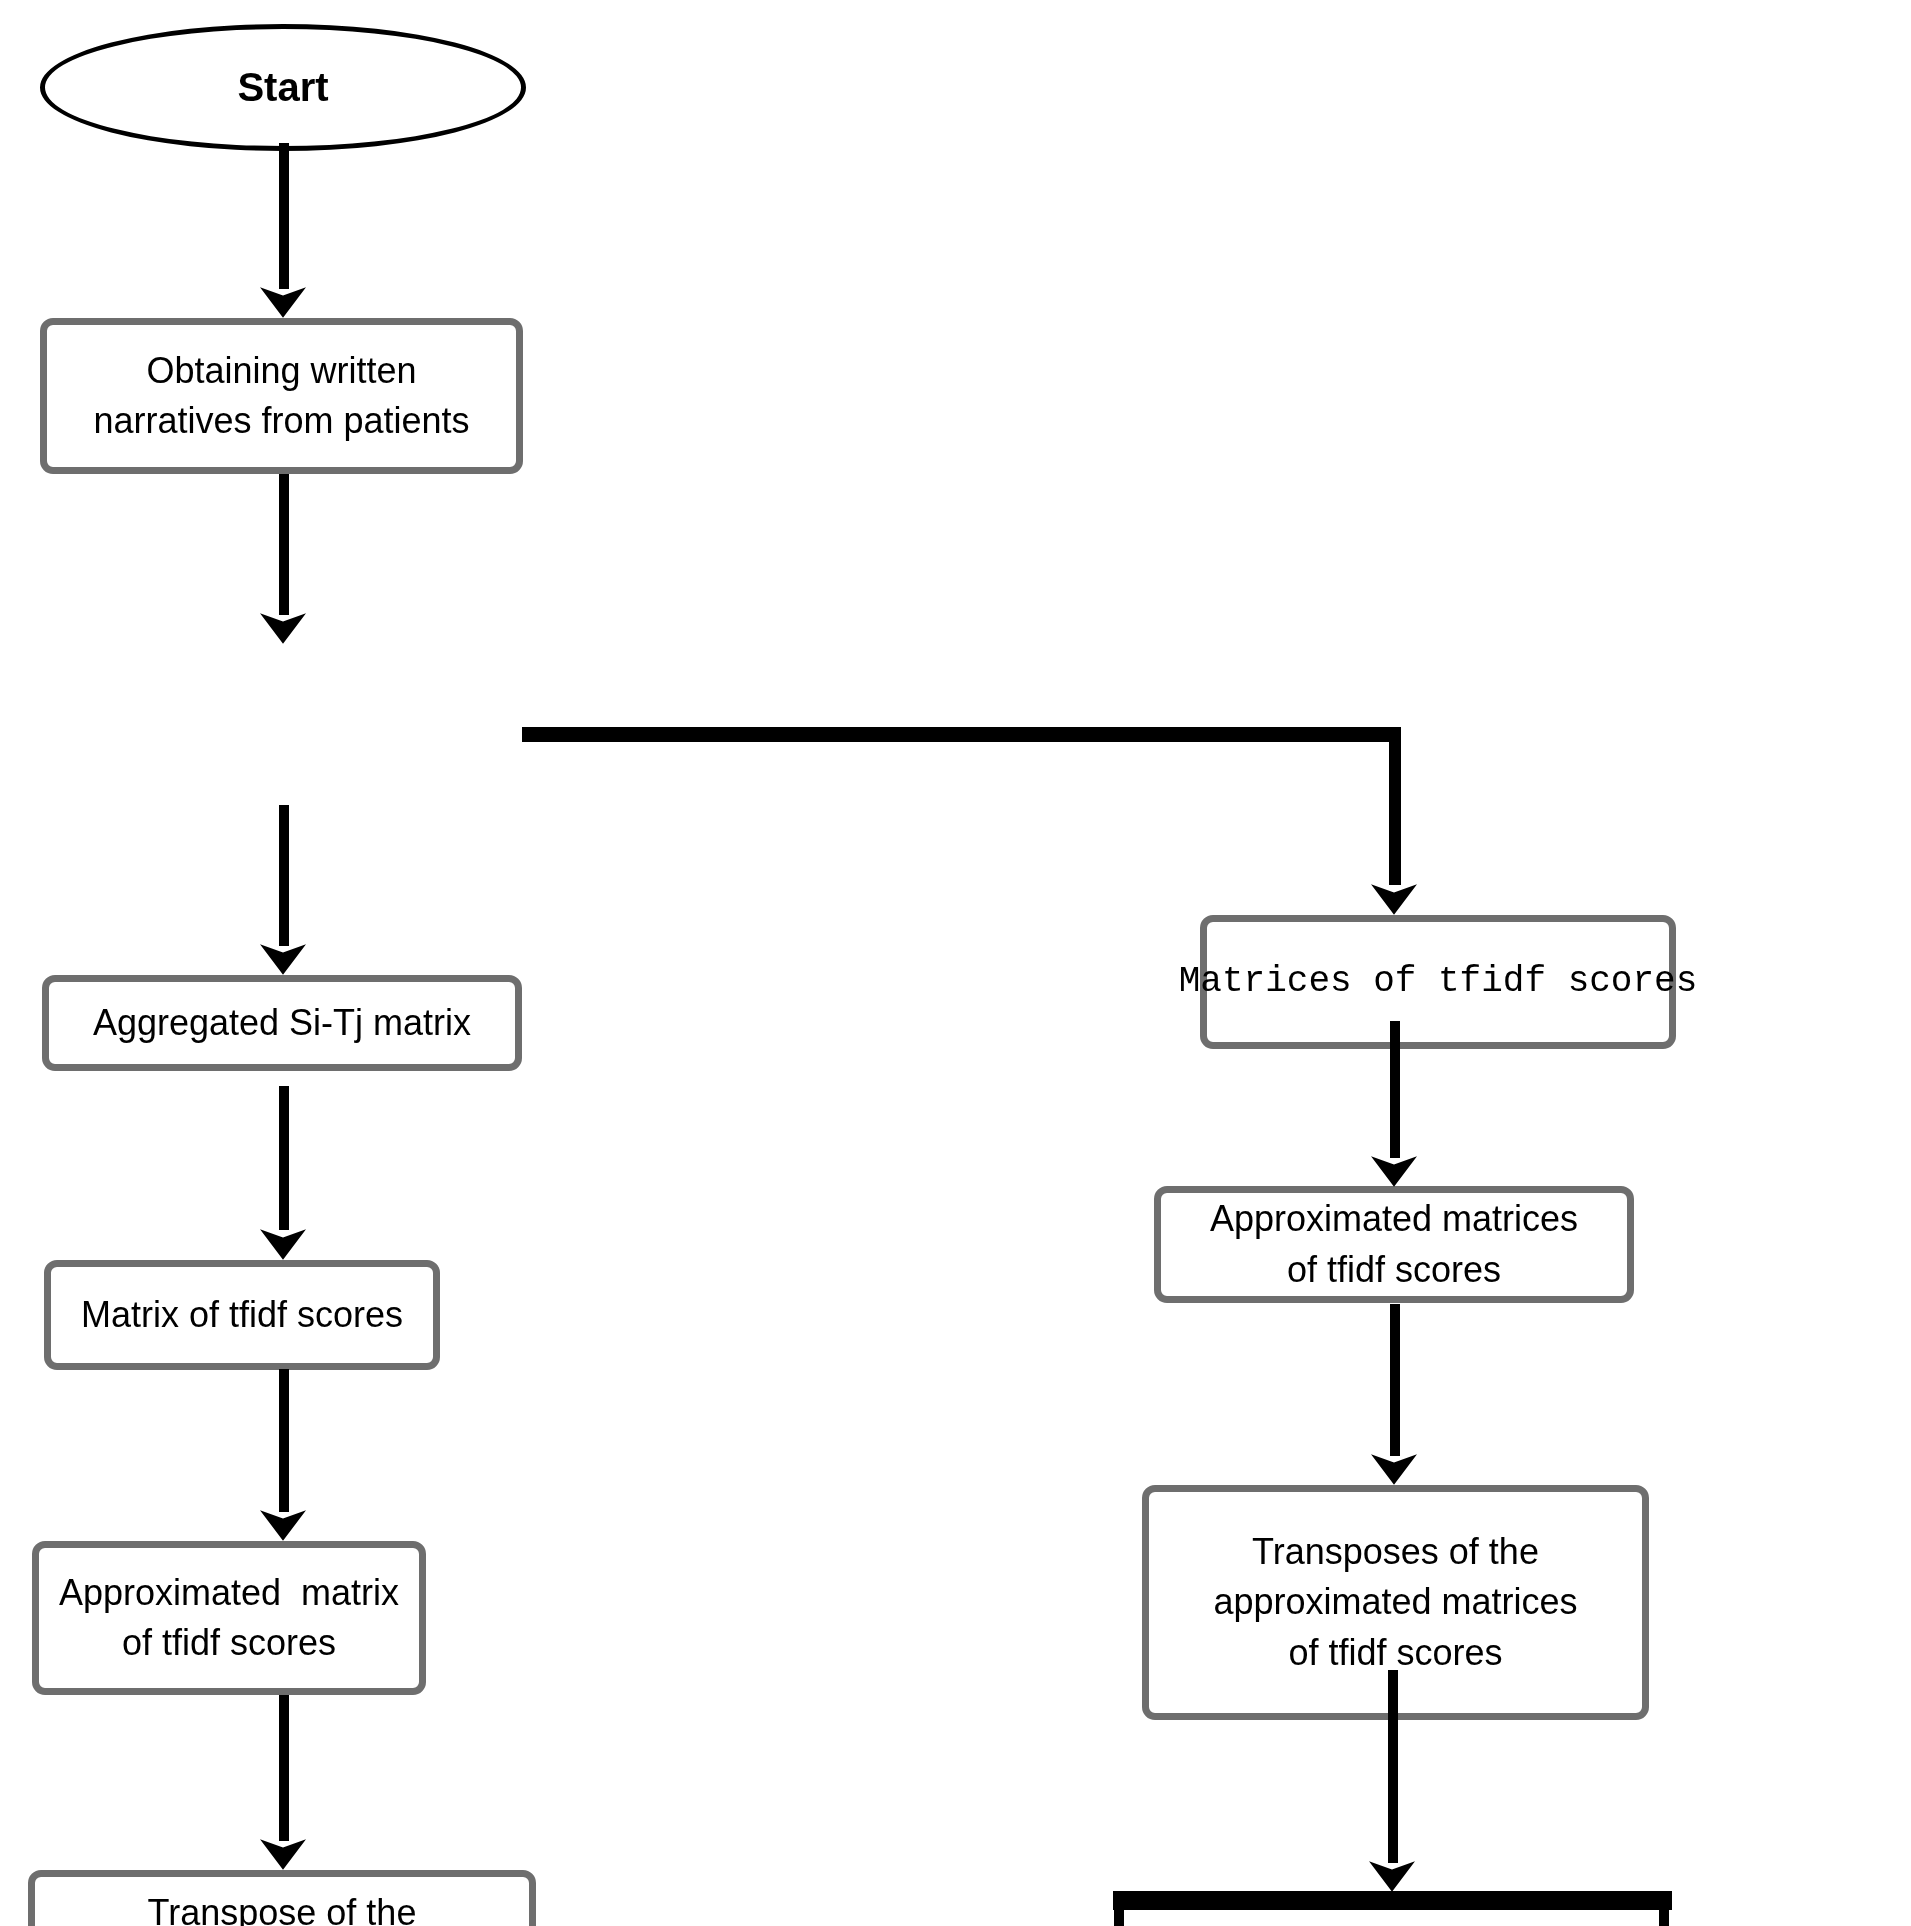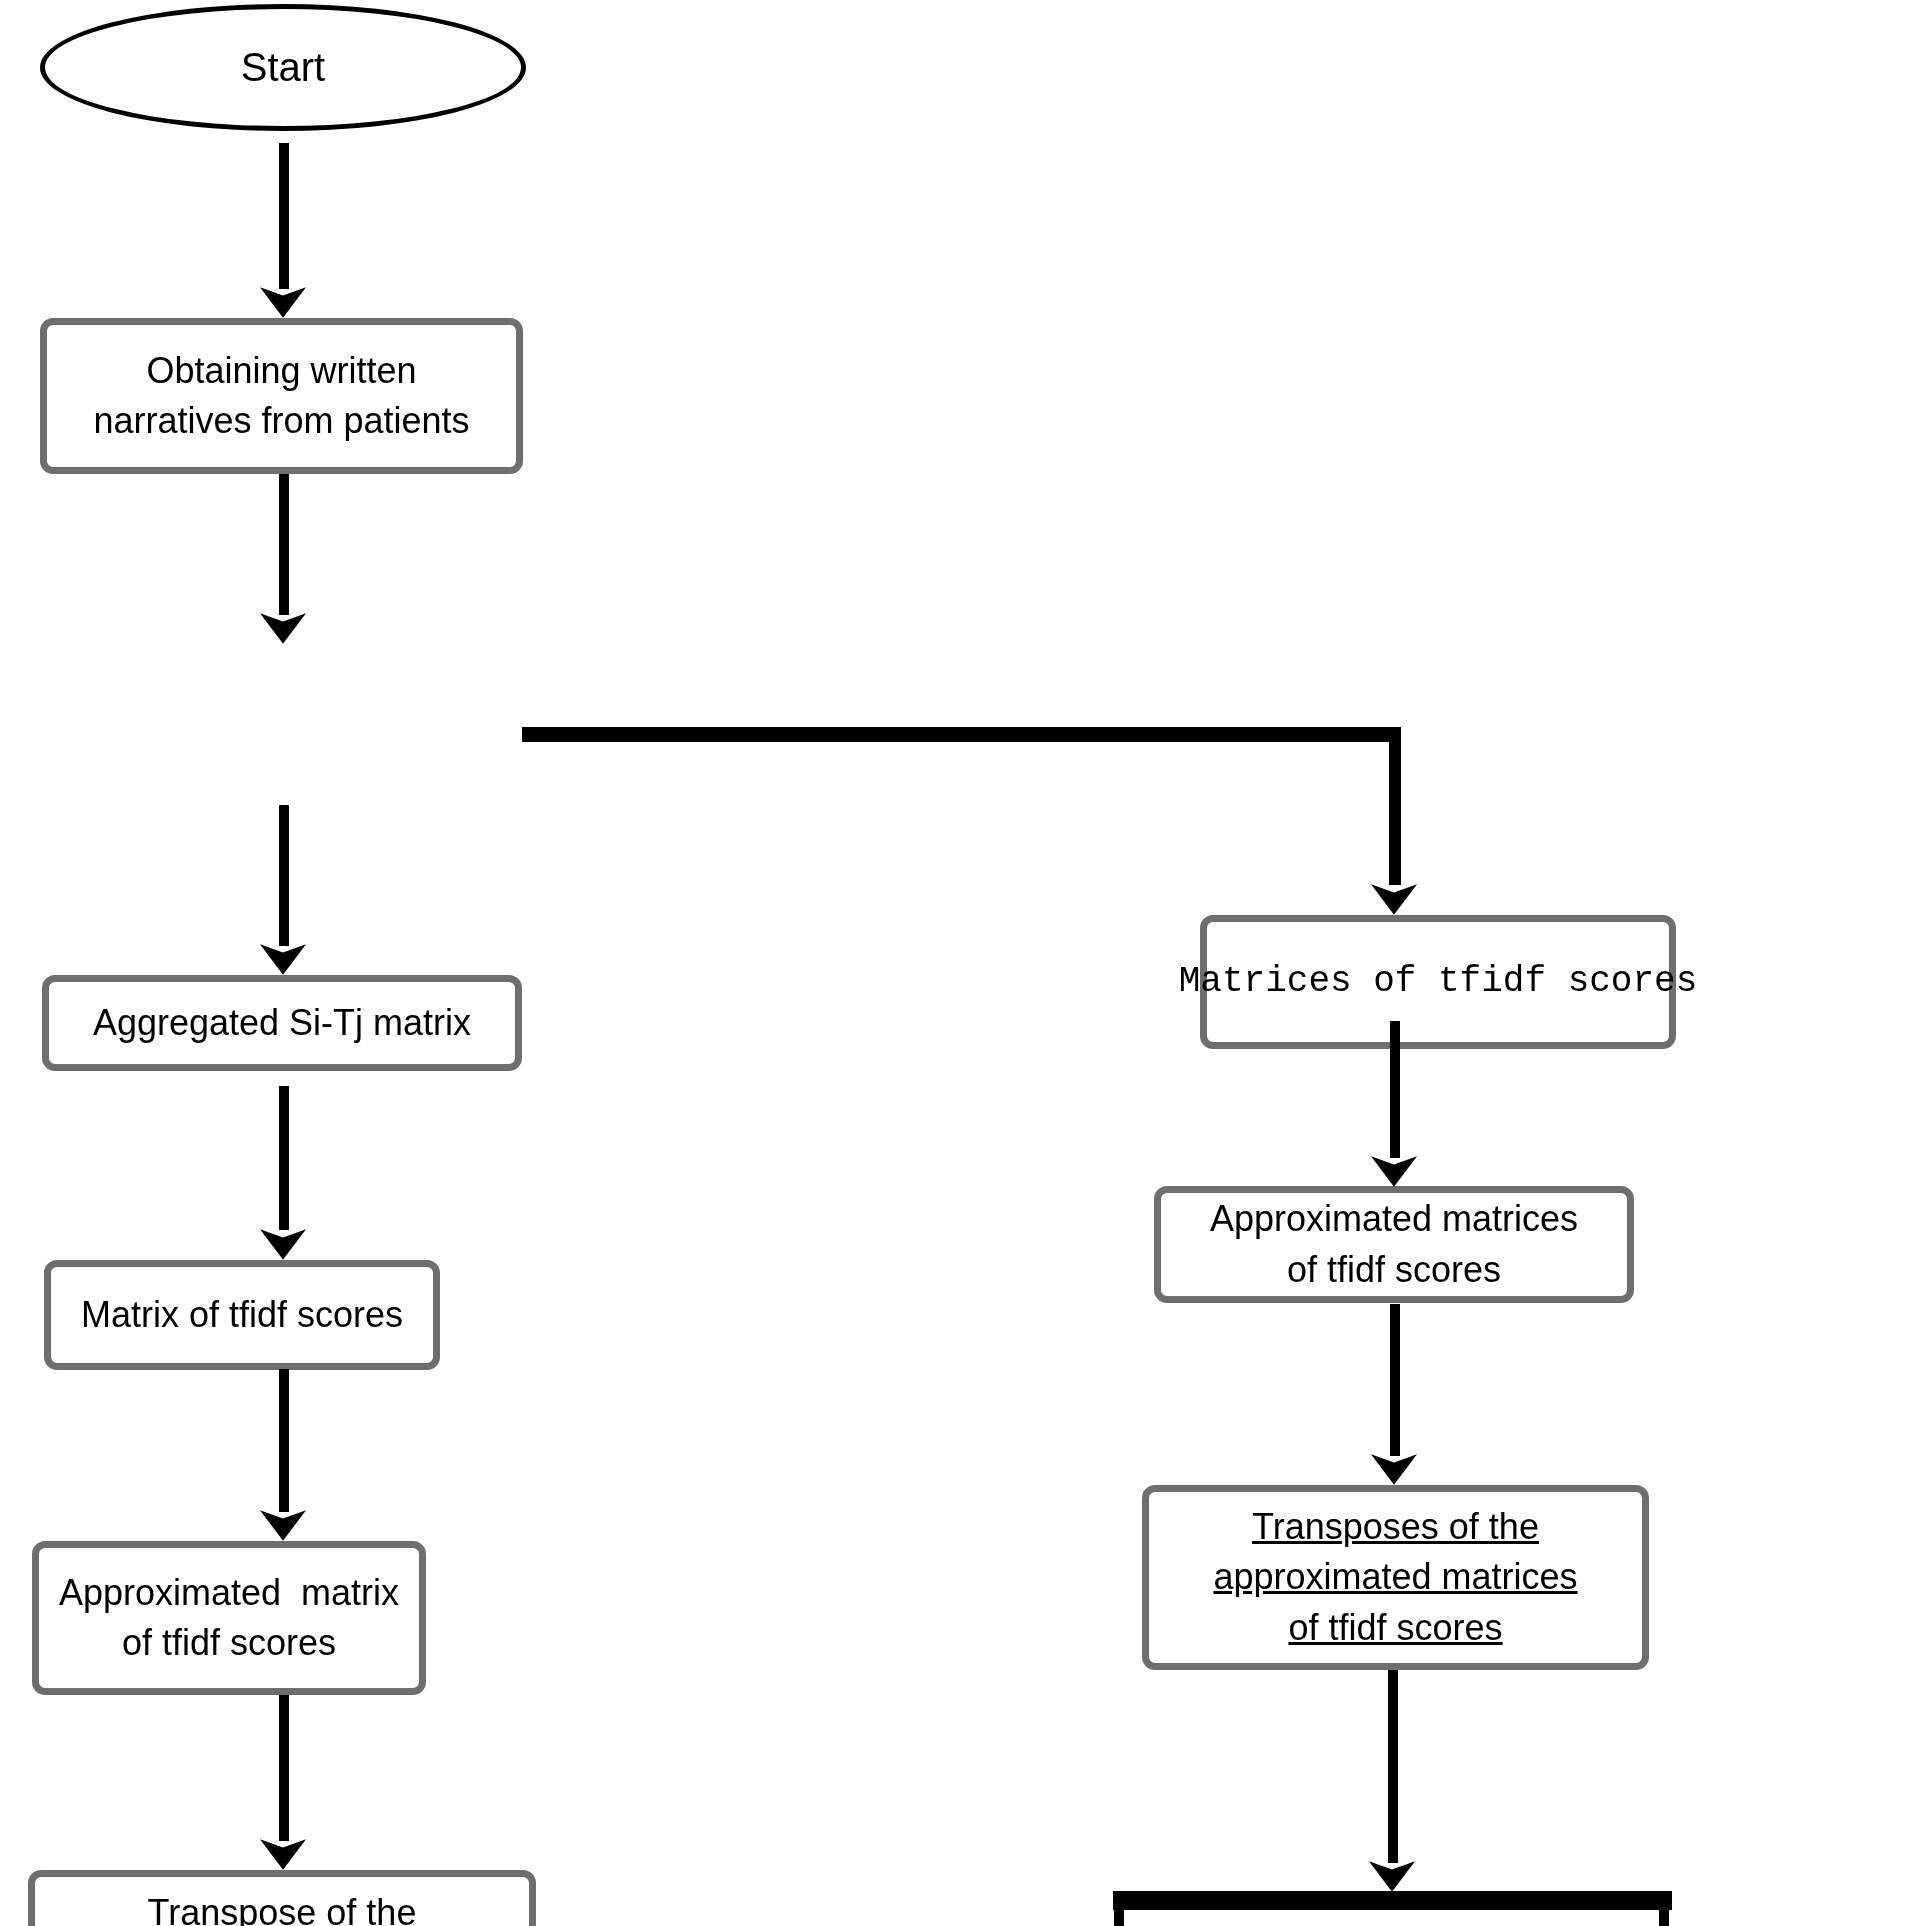--- a/index.html
+++ b/index.html
@@ -55,21 +55,21 @@
     width: 46px;
     height: 31px;
   }
   .ah path { fill: #000000; }
 </style>
 </head>
 <body>
 
 <div class="canvas">
 
-  <div class="terminator" style="left:40px; top:4px; width:486px; height:127px;">
+  <div class="terminator" style="left:40px; top:24px; width:486px; height:127px;font-weight:bold;">
     <span>Start</span>
   </div>
 
   <div class="box" style="left:40px; top:318px; width:483px; height:156px;">
     <span>Obtaining written
 narratives from patients</span>
   </div>
 
 
   <div class="box" style="left:42px; top:975px; width:480px; height:96px;">
@@ -93,21 +93,21 @@
 
   <div class="box" style="left:1200px; top:915px; width:476px; height:134px;font-family:Liberation Mono, monospace;">
     <span>Matrices of tfidf scores</span>
   </div>
 
   <div class="box" style="left:1154px; top:1186px; width:480px; height:117px;">
     <span>Approximated matrices
 of tfidf scores</span>
   </div>
 
-  <div class="box" style="left:1142px; top:1485px; width:507px; height:185px;text-decoration:underline;">
+  <div class="box" style="left:1142px; top:1485px; width:507px; height:235px;">
     <span>Transposes of the
 approximated matrices
 of tfidf scores</span>
   </div>
 
   <div class="vline" style="left:279px; top:143px; width:9.6px; height:146px;"></div>
   <svg class="ah" style="left:260px; top:287px;" viewBox="0 0 120 80">
       <path d="M60 80 L0 0 L60 22 L120 0 Z"></path>
     </svg>
 

